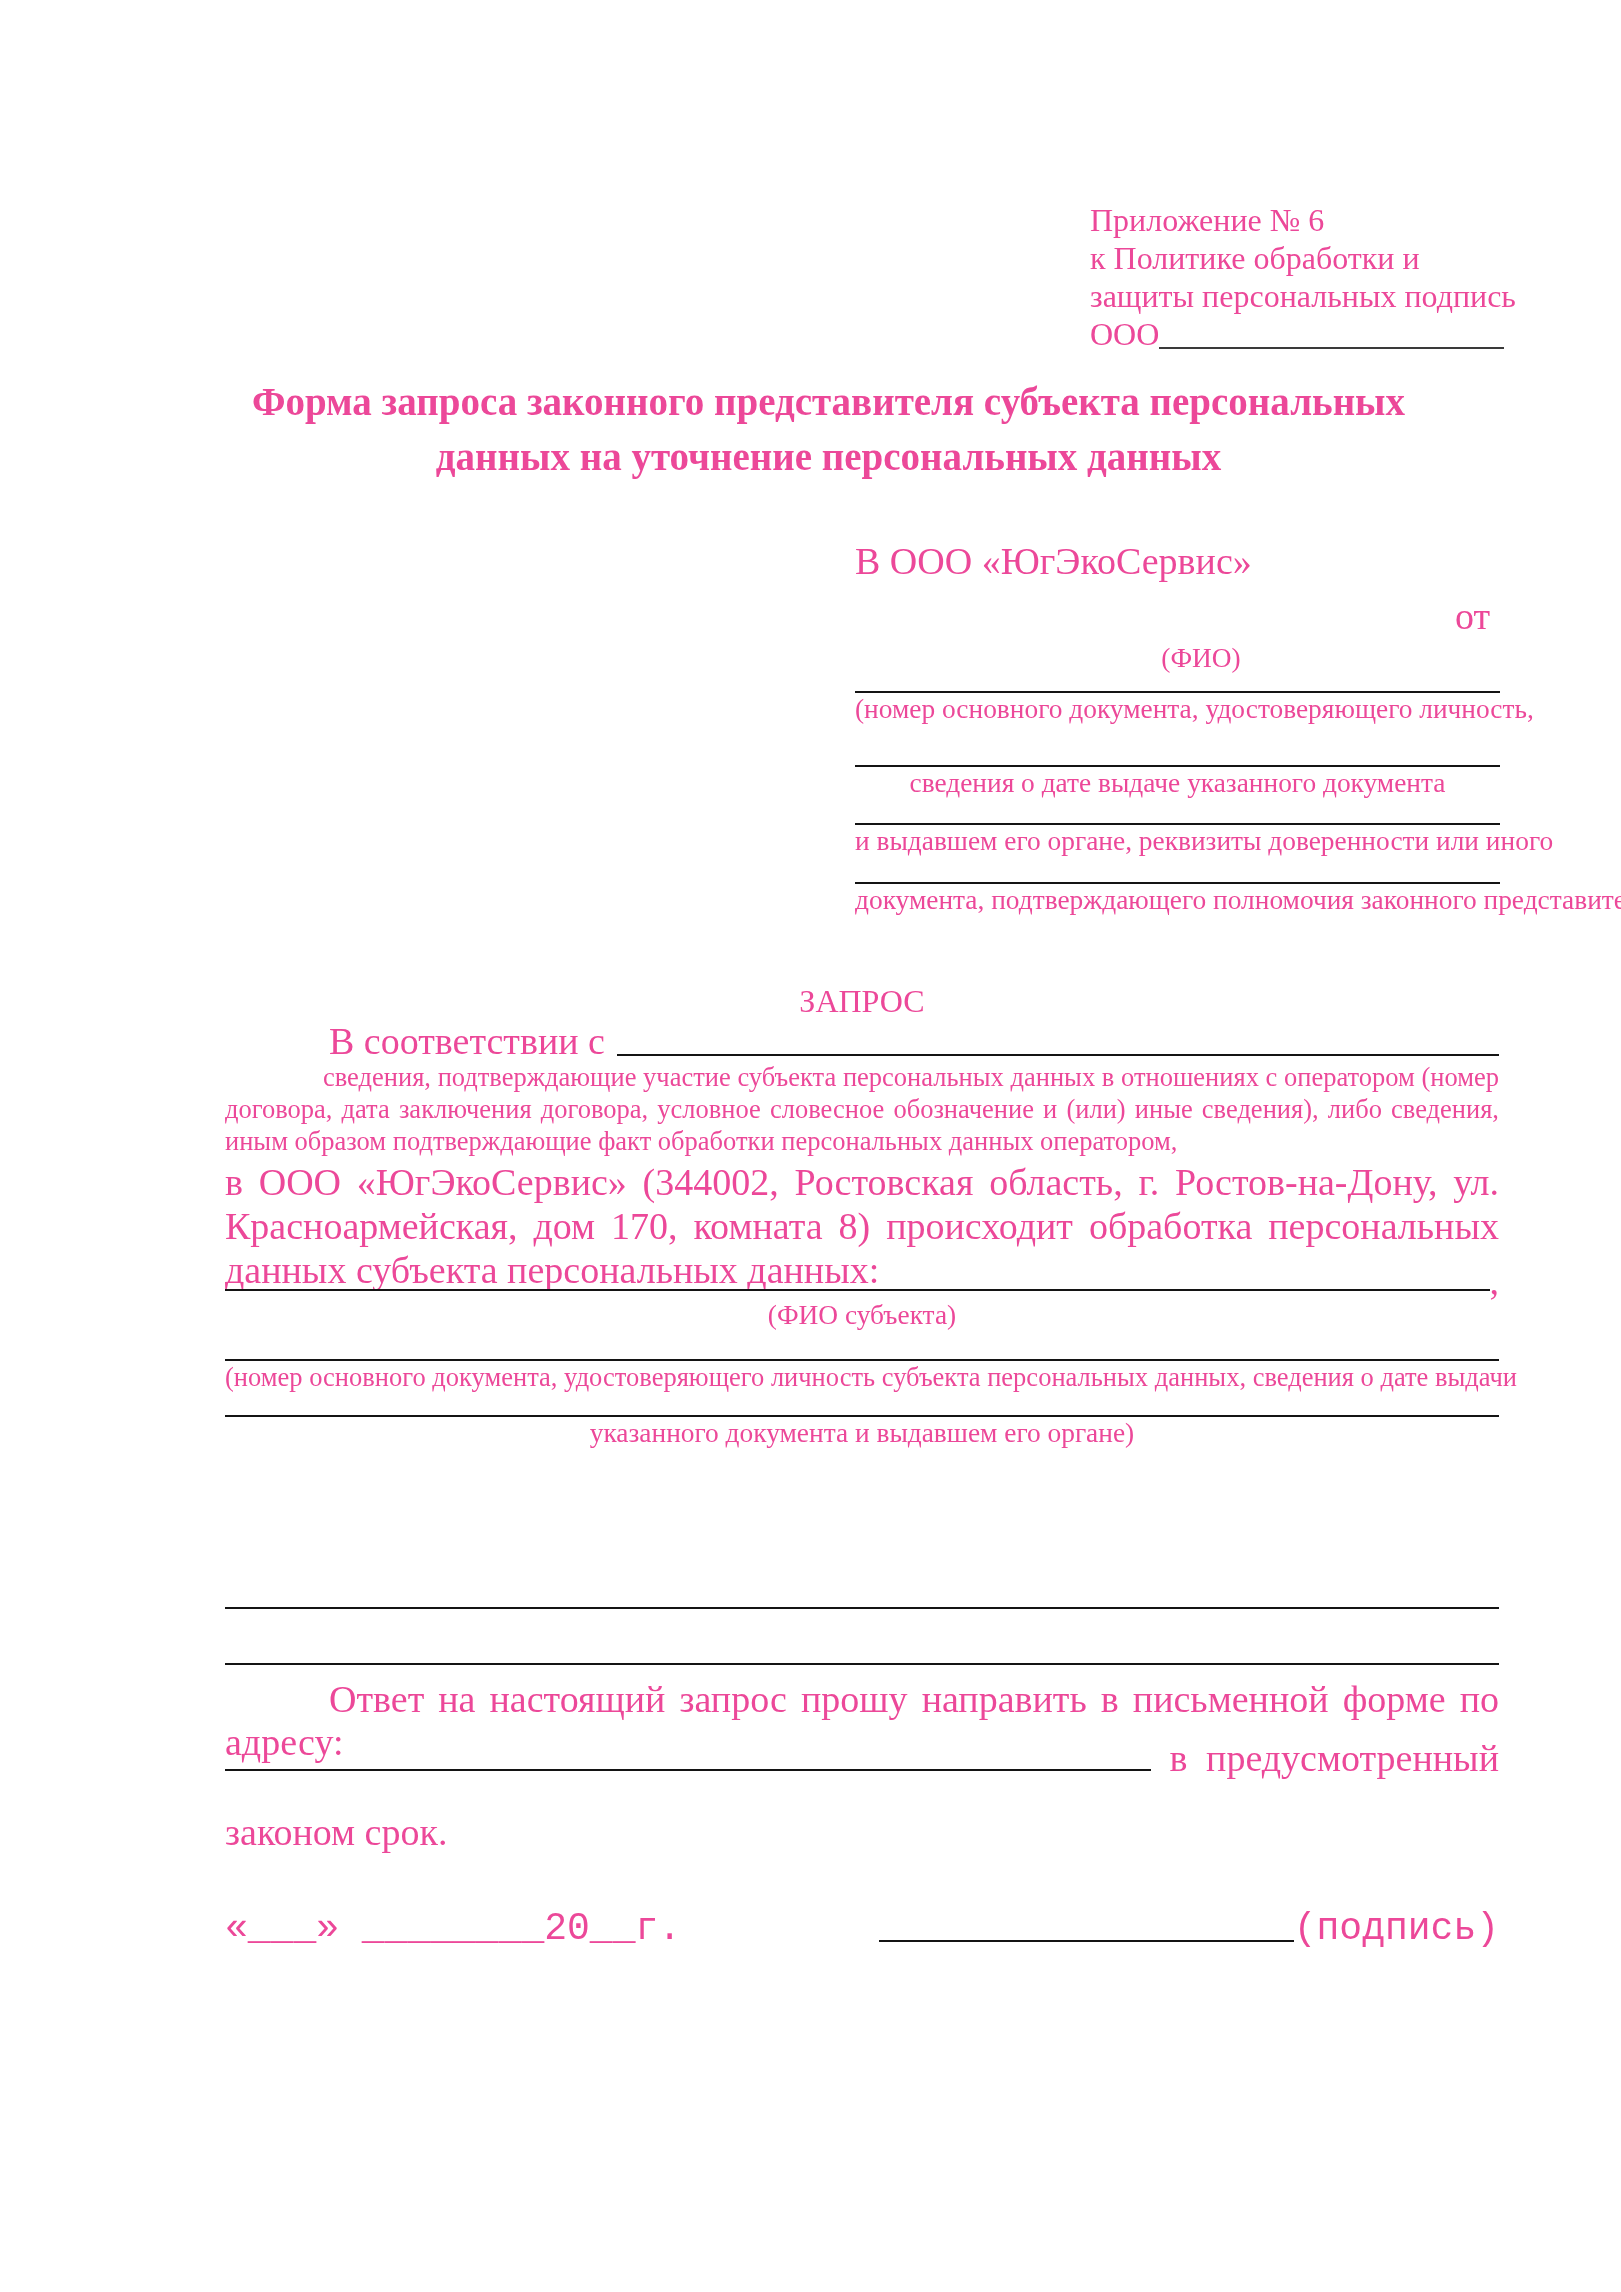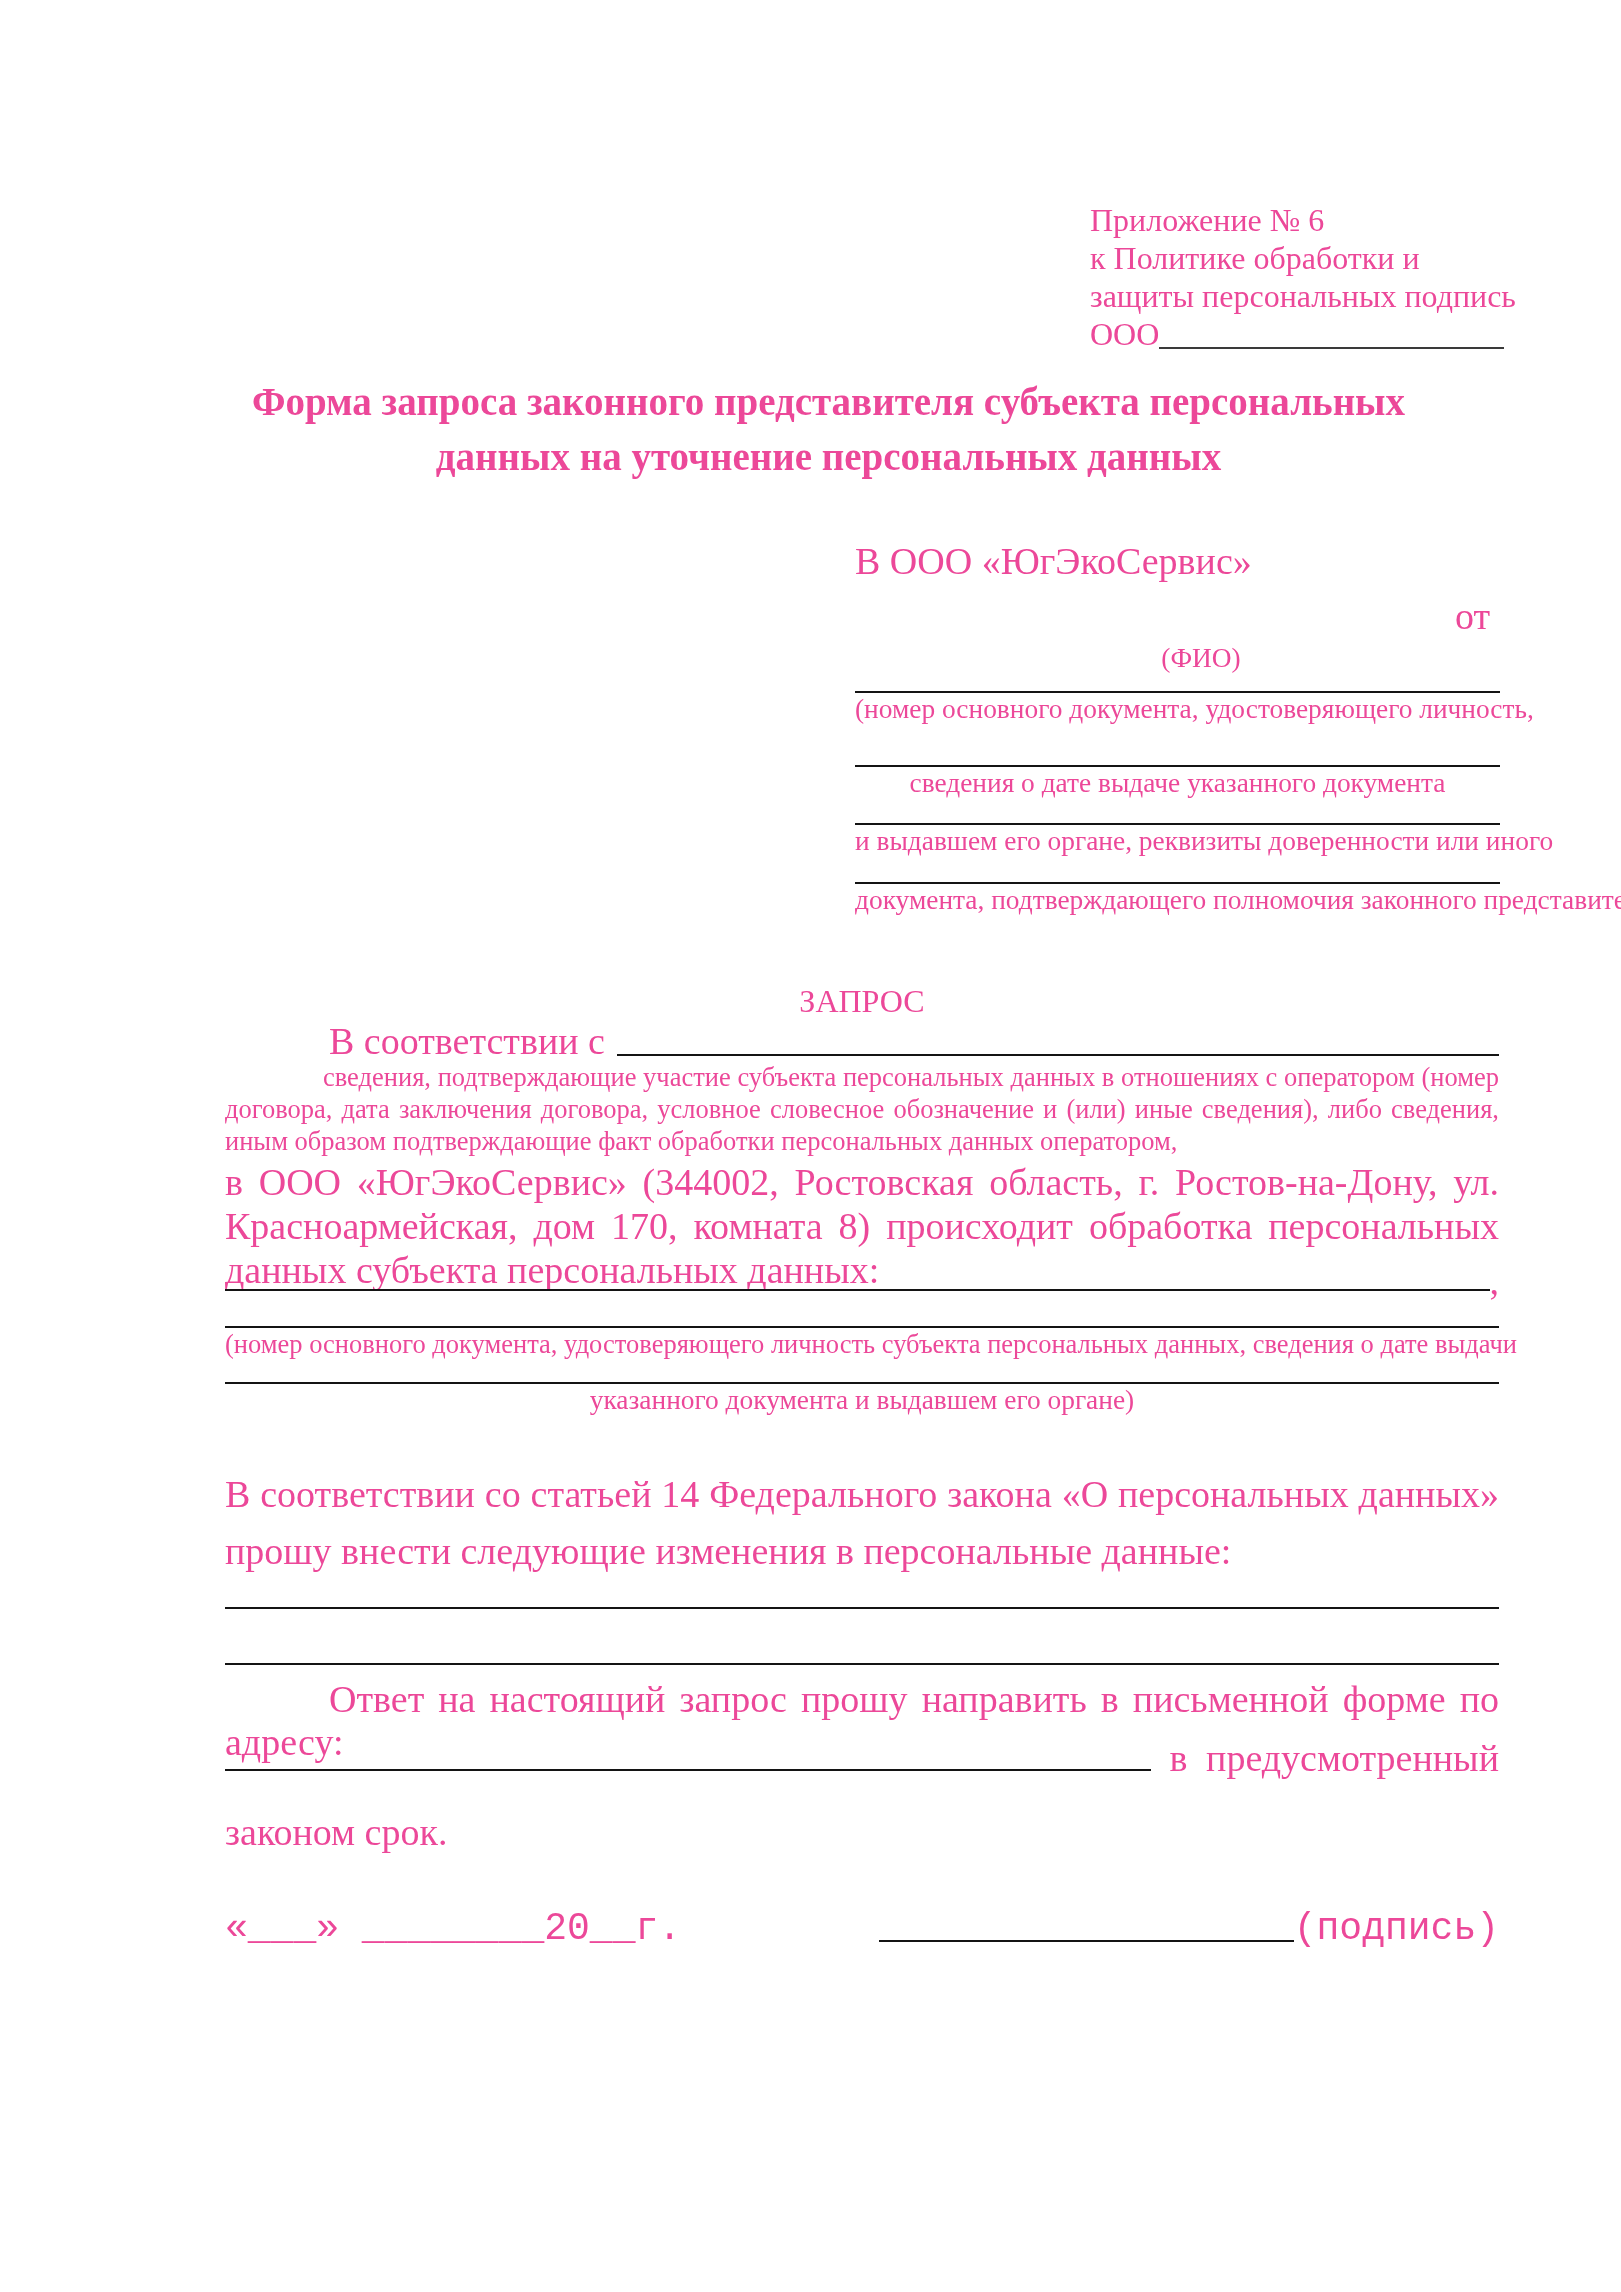--- a/index.html
+++ b/index.html
@@ -160,27 +160,27 @@
 
   <div class="fine-print">сведения, подтверждающие участие субъекта персональных данных в отношениях с оператором (номер договора, дата заключения договора, условное словесное обозначение и (или) иные сведения), либо сведения, иным образом подтверждающие факт обработки персональных данных оператором,</div>
 
   <div class="operator-par">в ООО «ЮгЭкоСервис» (344002, Ростовская область, г. Ростов-на-Дону, ул. Красноармейская, дом 170, комната 8) происходит обработка персональных данных субъекта персональных данных:</div>
 
   <div class="subject-block">
     <div class="subj-row">
       <span class="fill"></span>
       <span class="comma">,</span>
     </div>
+    <div class="small-cap">(ФИО субъекта)</div>
     <div class="fill g2"></div>
     <div class="small-cap subj-cap2">(номер основного документа, удостоверяющего личность субъекта персональных данных, сведения о дате выдачи</div>
     <div class="fill g3"></div>
     <div class="small-cap">указанного документа и выдавшем его органе)</div>
   </div>
 
-  <div class="article-par">В соответствии со статьей 14 Федерального закона «О персональных данных» прошу внести следующие изменения в персональные данные:</div>
 
   <div class="blank-line-1 fill"></div>
   <div class="blank-line-2 fill"></div>
 
   <div class="reply-par">Ответ на настоящий запрос прошу направить в письменной форме по адресу:</div>
   <div class="reply-row2">
     <span class="fill"></span>
     <span>в</span>
     <span>предусмотренный</span>
   </div>

